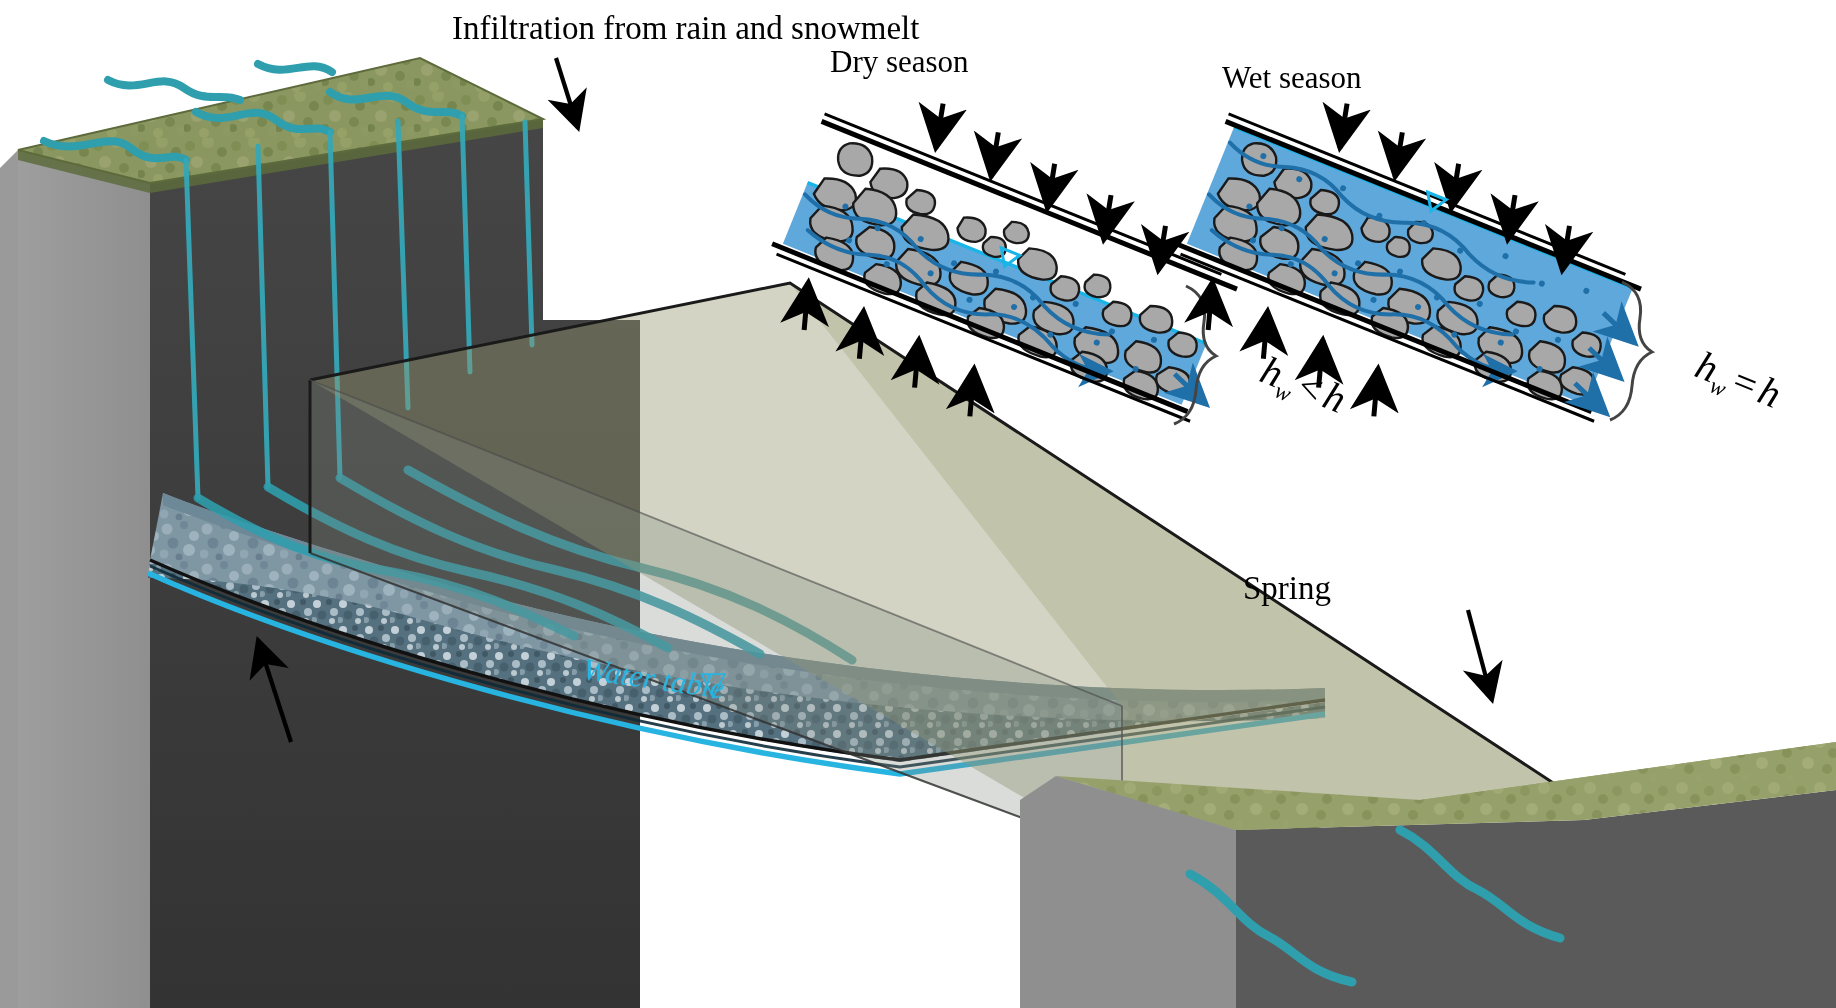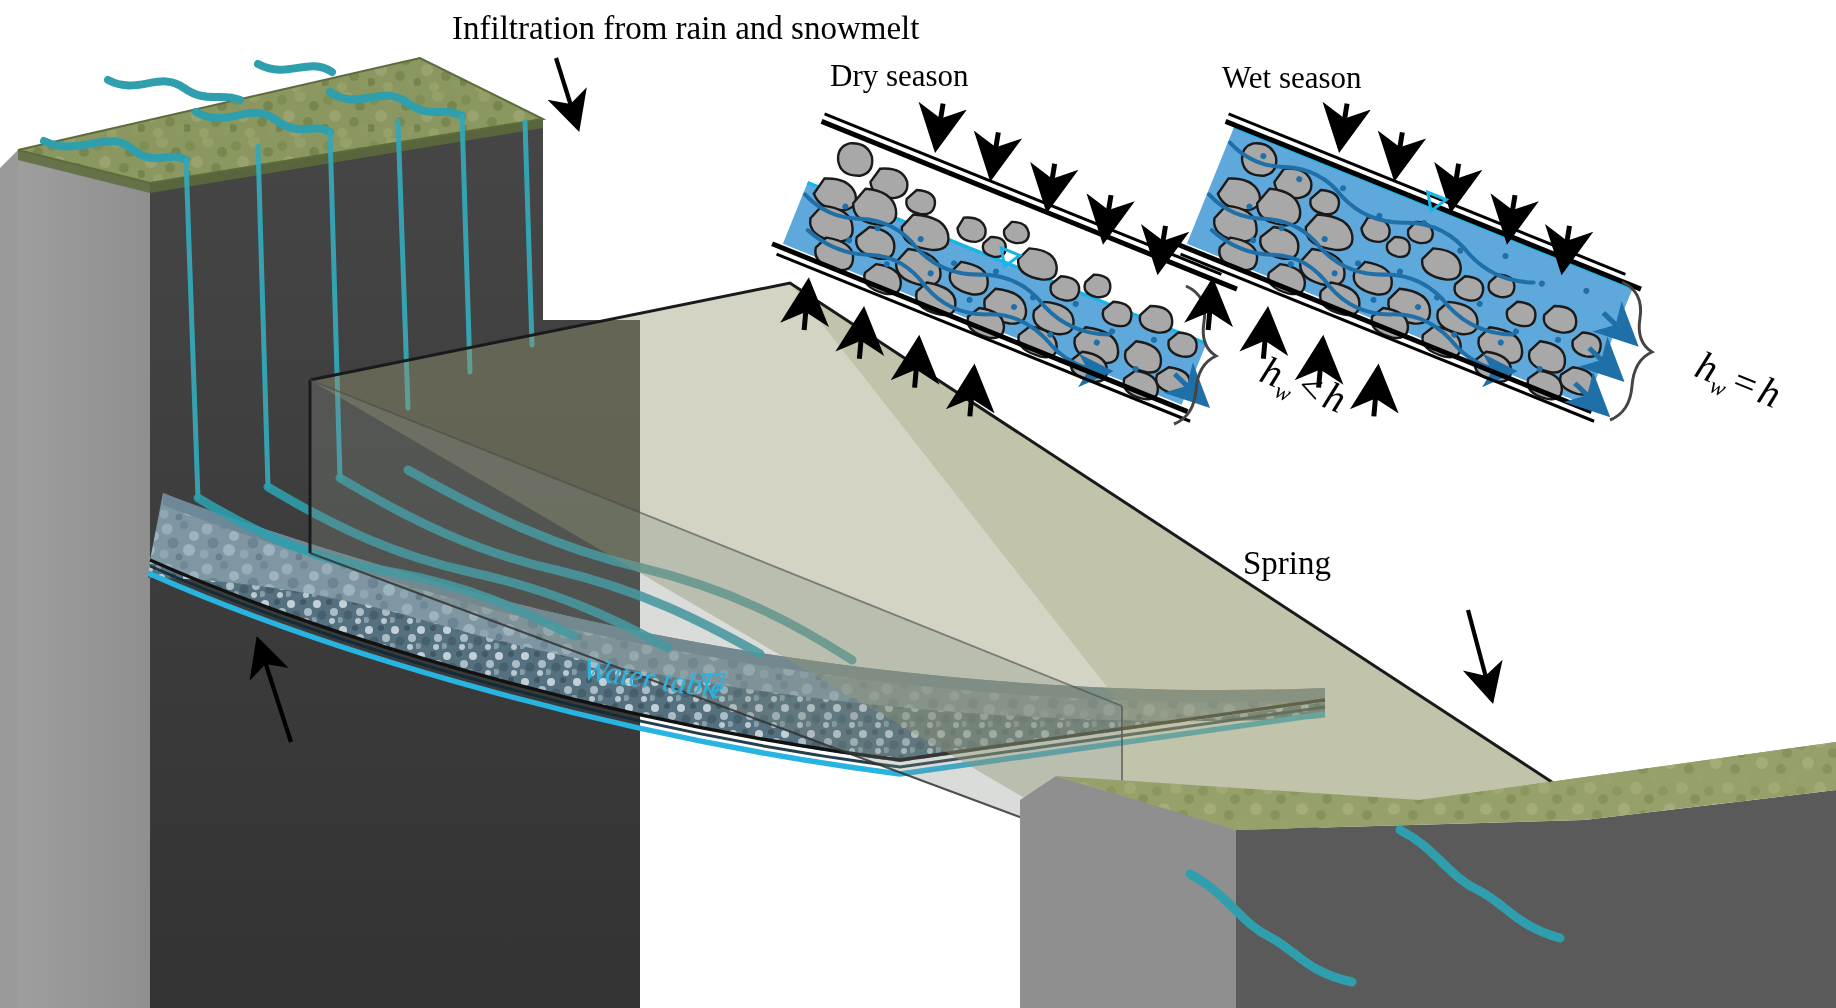--- a/index.html
+++ b/index.html
@@ -407,25 +407,25 @@
         <path d="M404,100 L444,116" marker-end="url(#arrowFlow)"></path>
         <path d="M404,138 L444,154" marker-end="url(#arrowFlow)"></path>
       </g>
     </g>
 
     <path d="M1622,282 q22,10 18,36 q-4,24 12,34 q-18,8 -20,34 q-2,26 -22,34" fill="none" stroke="#444444" stroke-width="3"></path>
   </svg>
 
   <div class="lbl lbl-title" style="left:452px; top:12px;">Infiltration from rain and snowmelt</div>
 
-  <div class="lbl lbl-inset" style="left:830px; top:60px;">Dry season</div>
+  <div class="lbl lbl-inset" style="left:830px; top:46px;">Dry season</div>
 
   <div class="lbl lbl-inset" style="left:1222px; top:62px;">Wet season</div>
 
-  <div class="lbl lbl-anno" style="left:1243px; top:547px;">Spring</div>
+  <div class="lbl lbl-anno" style="left:1243px; top:572px;">Spring</div>
 
 
   <div class="lbl lbl-water" style="left:585px; top:653px; transform:rotate(8deg); transform-origin:left top;">Water table</div>
 
   <div class="lbl wt-tri" style="left:700px; top:667px;">▽</div>
 
   <div class="lbl lbl-math" style="left:1270px; top:350px; transform:rotate(22deg); transform-origin:left top;">
     <span>h</span><span class="sub">w</span><span class="op">&lt;</span><span>h</span>
   </div>
 

